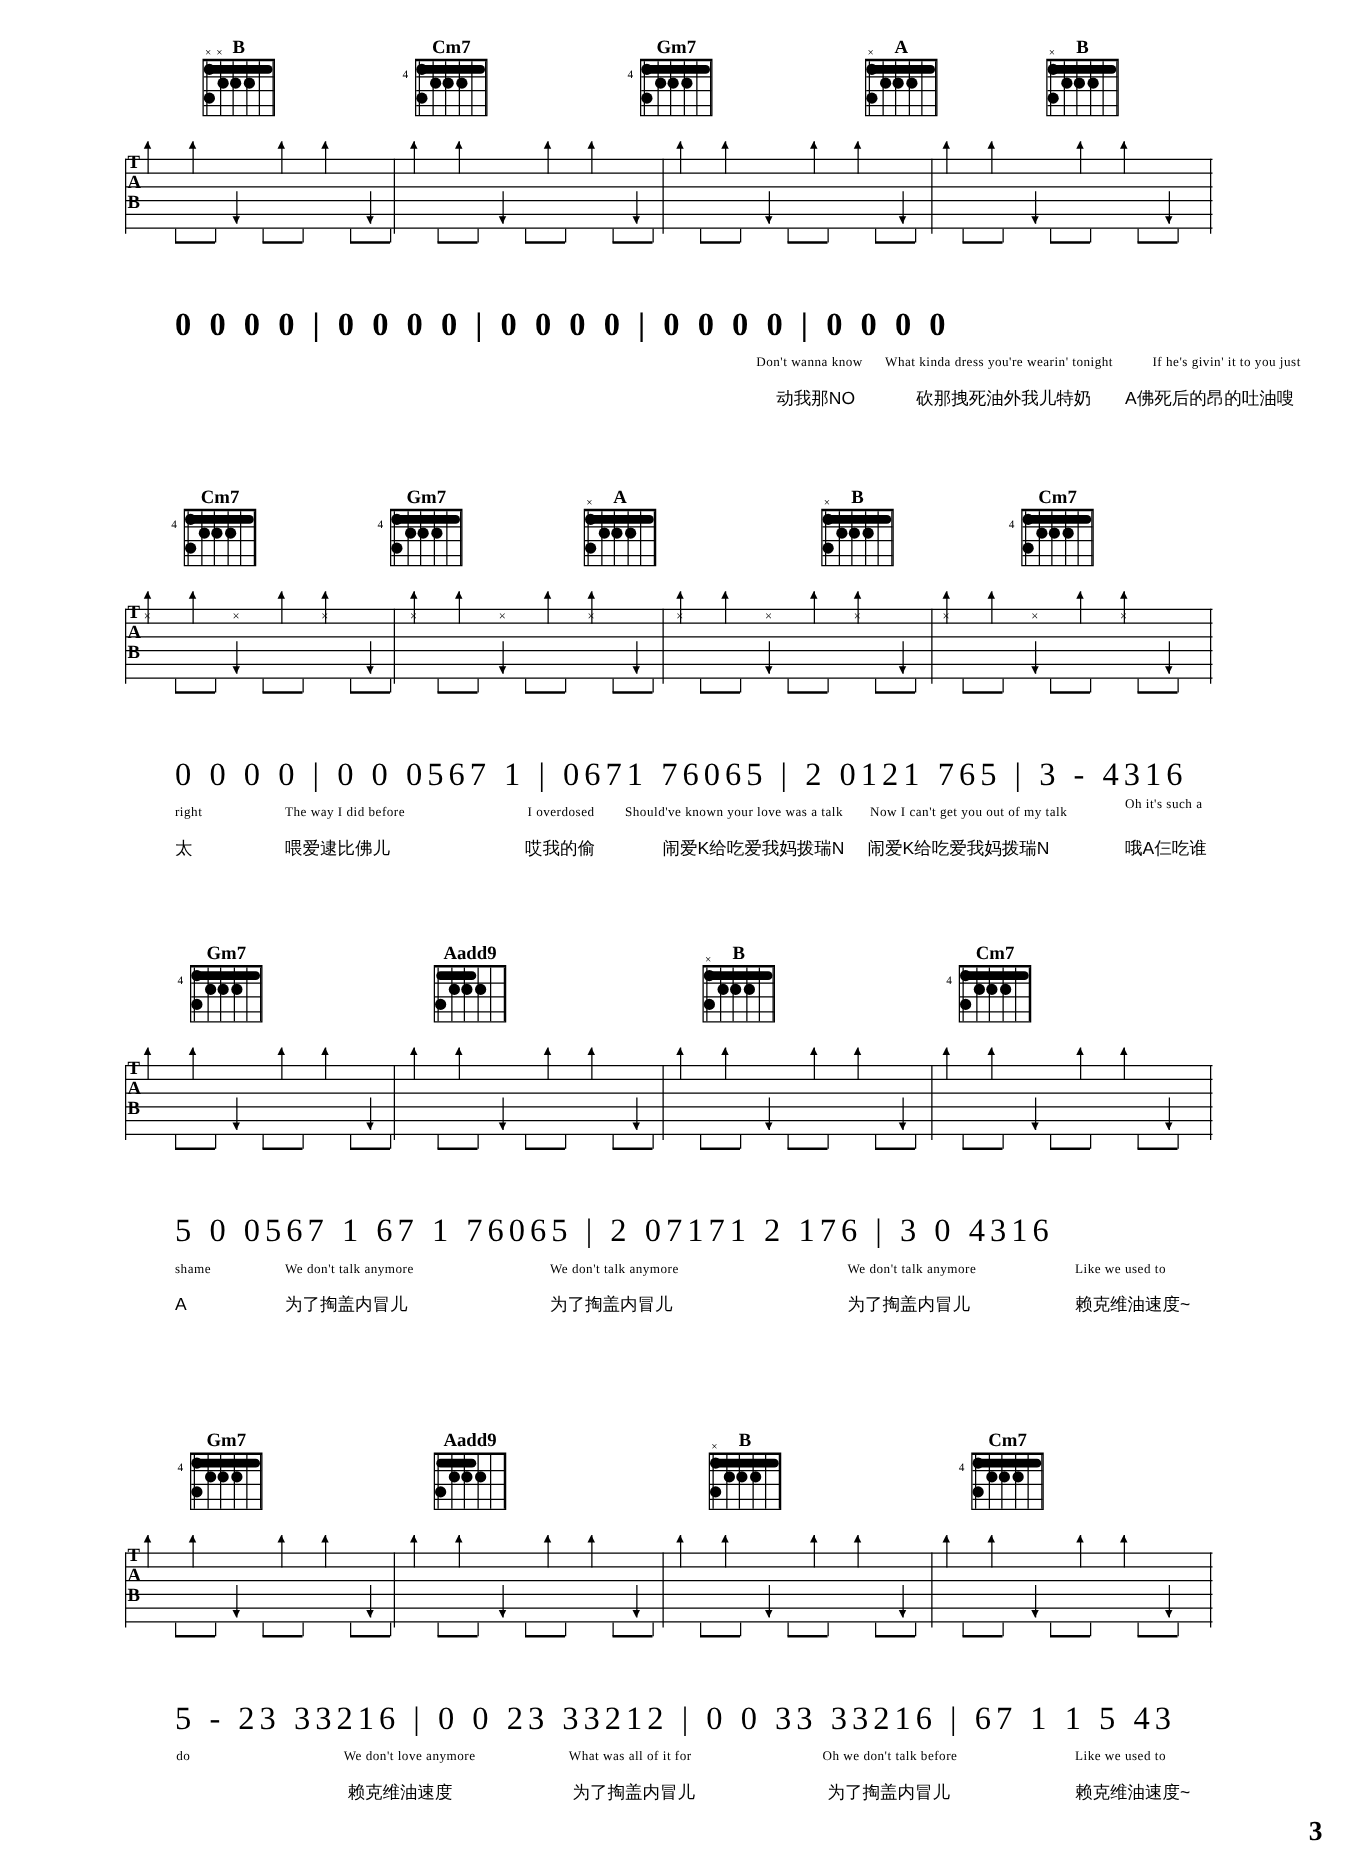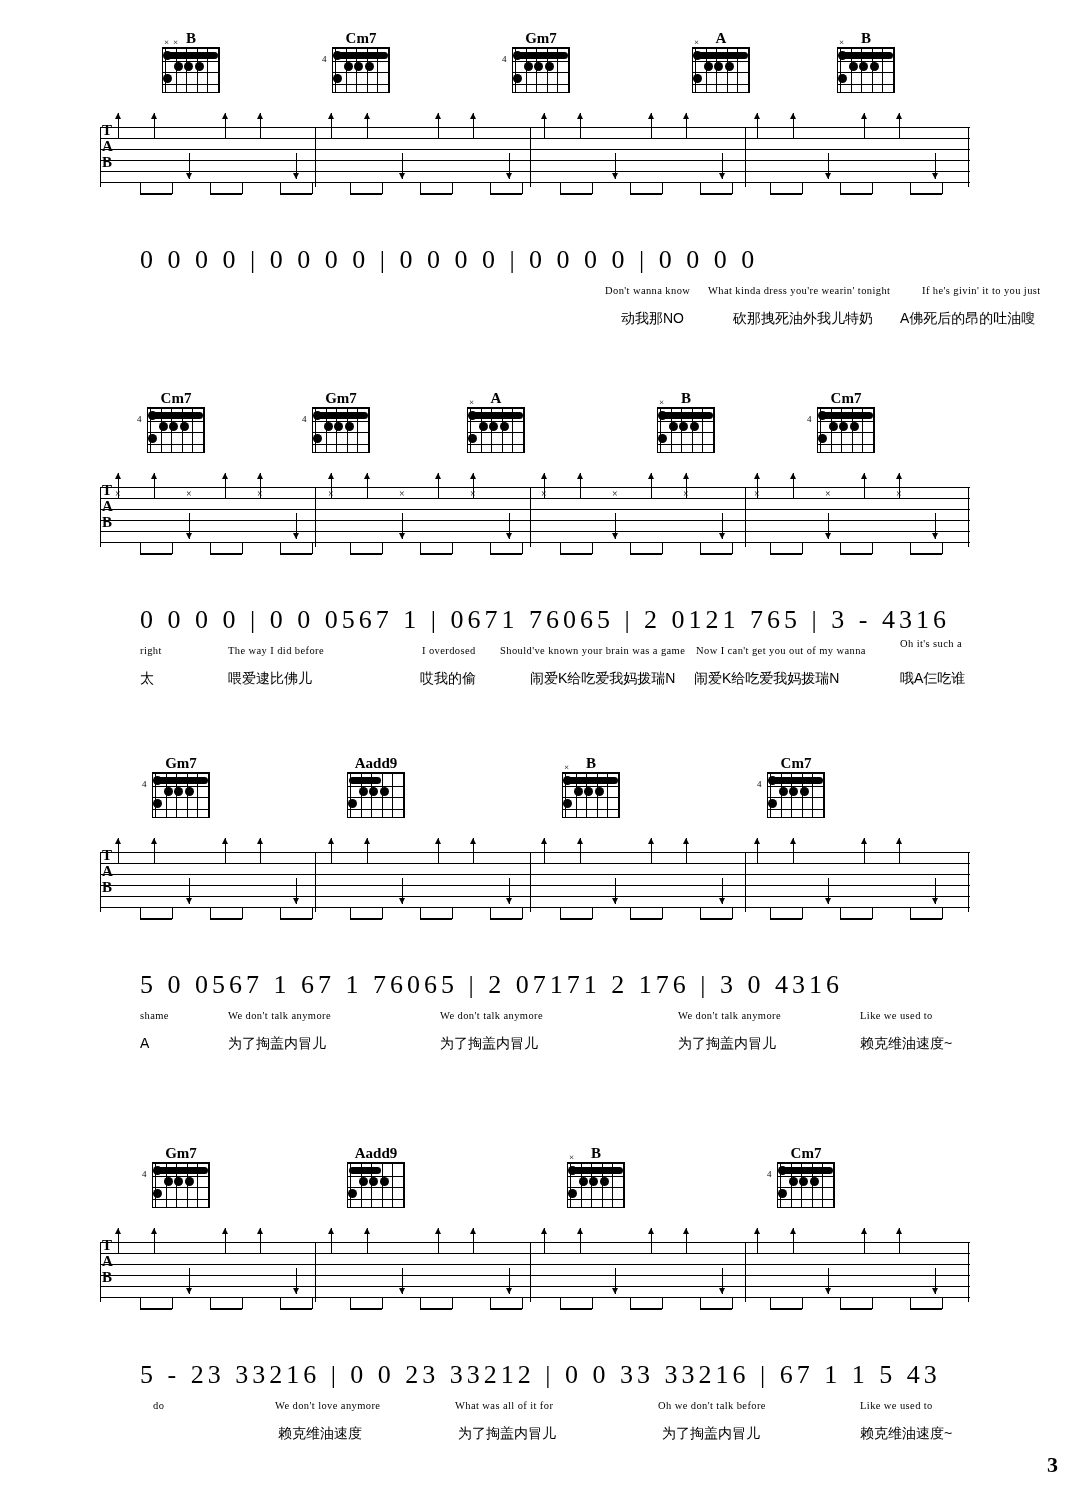--- a/index.html
+++ b/index.html
@@ -226,21 +226,21 @@
         <div class="stemdn" style="left: 670px; top: 56px; height: 11px;"></div>
         <div class="stemdn" style="left: 702px; top: 56px; height: 11px;"></div>
         <div class="beam" style="left: 740px; top: 66px; width: 32px;"></div>
         <div class="stemdn" style="left: 740px; top: 56px; height: 11px;"></div>
         <div class="stemdn" style="left: 772px; top: 56px; height: 11px;"></div>
         <div class="beam" style="left: 810px; top: 66px; width: 32px;"></div>
         <div class="stemdn" style="left: 810px; top: 56px; height: 11px;"></div>
         <div class="stemdn" style="left: 842px; top: 56px; height: 11px;"></div>
       </div>
       <div class="jianpu" style="top: 215px;">
-        <div style="position: absolute; left: 40px; top: 0px; white-space: pre; font-size: 26px; letter-spacing: 4px;">0 0 0 0 | 0 0 0 0 | 0 0 0 0 | 0 0 0 0 | 0 0 0 0</div>
+        <div style="position: absolute; left: 40px; top: 0px; white-space: pre; font-size: 26px; letter-spacing: 4px; font-weight: bold;">0 0 0 0 | 0 0 0 0 | 0 0 0 0 | 0 0 0 0 | 0 0 0 0</div>
       </div>
       <div class="lyr-en" style="left: 605px; top: 255px;">Don't wanna know</div>
       <div class="lyr-en" style="left: 708px; top: 255px;">What kinda dress you're wearin' tonight</div>
       <div class="lyr-en" style="left: 922px; top: 255px;">If he's givin' it to you just</div>
       <div class="lyr-cn" style="left: 621px; top: 280px;">动我那NO</div>
       <div class="lyr-cn" style="left: 733px; top: 280px;">砍那拽死油外我儿特奶</div>
       <div class="lyr-cn" style="left: 900px; top: 280px;">A佛死后的昂的吐油嗖</div>
     </div>
   <div class="system" id="sys2" style="top:390px;">
       <div class="chords">
@@ -437,22 +437,22 @@
         <div class="beam" style="left: 810px; top: 66px; width: 32px;"></div>
         <div class="stemdn" style="left: 810px; top: 56px; height: 11px;"></div>
         <div class="stemdn" style="left: 842px; top: 56px; height: 11px;"></div>
       </div>
       <div class="jianpu" style="top: 215px;">
         <div style="position: absolute; left: 40px; top: 0px; white-space: pre; font-size: 26px; letter-spacing: 4px;">0 0 0 0 | 0 0 0567 1 | 0671 76065 | 2 0121 765 | 3 - 4316</div>
       </div>
       <div class="lyr-en" style="left: 140px; top: 255px;">right</div>
       <div class="lyr-en" style="left: 228px; top: 255px;">The way I did before</div>
       <div class="lyr-en" style="left: 422px; top: 255px;">I overdosed</div>
-      <div class="lyr-en" style="left: 500px; top: 255px;">Should've known your brain was a game</div>
-      <div class="lyr-en" style="left: 696px; top: 255px;">Now I can't get you out of my wanna</div>
+      <div class="lyr-en" style="left: 500px; top: 255px;">Should've known your love was a talk</div>
+      <div class="lyr-en" style="left: 696px; top: 255px;">Now I can't get you out of my talk</div>
       <div class="lyr-en" style="left: 900px; top: 248px;">Oh it's such a</div>
       <div class="lyr-cn" style="left: 140px; top: 280px;">太</div>
       <div class="lyr-cn" style="left: 228px; top: 280px;">喂爱逮比佛儿</div>
       <div class="lyr-cn" style="left: 420px; top: 280px;">哎我的偷</div>
       <div class="lyr-cn" style="left: 530px; top: 280px;">闹爱K给吃爱我妈拨瑞N</div>
       <div class="lyr-cn" style="left: 694px; top: 280px;">闹爱K给吃爱我妈拨瑞N</div>
       <div class="lyr-cn" style="left: 900px; top: 280px;">哦A仨吃谁</div>
     </div>
   <div class="system" id="sys3" style="top:755px;">
       <div class="chords">
@@ -786,21 +786,21 @@
         <div class="beam" style="left: 740px; top: 66px; width: 32px;"></div>
         <div class="stemdn" style="left: 740px; top: 56px; height: 11px;"></div>
         <div class="stemdn" style="left: 772px; top: 56px; height: 11px;"></div>
         <div class="beam" style="left: 810px; top: 66px; width: 32px;"></div>
         <div class="stemdn" style="left: 810px; top: 56px; height: 11px;"></div>
         <div class="stemdn" style="left: 842px; top: 56px; height: 11px;"></div>
       </div>
       <div class="jianpu" style="top: 215px;">
         <div style="position: absolute; left: 40px; top: 0px; white-space: pre; font-size: 26px; letter-spacing: 4px;">5 - 23 33216 | 0 0 23 33212 | 0 0 33 33216 | 67 1 1 5 43</div>
       </div>
-      <div class="lyr-en" style="left: 153px; top: 255px;">do</div>
+      <div class="lyr-en" style="left: 141px; top: 255px;">do</div>
       <div class="lyr-en" style="left: 275px; top: 255px;">We don't love anymore</div>
       <div class="lyr-en" style="left: 455px; top: 255px;">What was all of it for</div>
       <div class="lyr-en" style="left: 658px; top: 255px;">Oh we don't talk before</div>
       <div class="lyr-en" style="left: 860px; top: 255px;">Like we used to</div>
       <div class="lyr-cn" style="left: 278px; top: 280px;">赖克维油速度</div>
       <div class="lyr-cn" style="left: 458px; top: 280px;">为了掏盖内冒儿</div>
       <div class="lyr-cn" style="left: 662px; top: 280px;">为了掏盖内冒儿</div>
       <div class="lyr-cn" style="left: 860px; top: 280px;">赖克维油速度~</div>
     </div>
 

